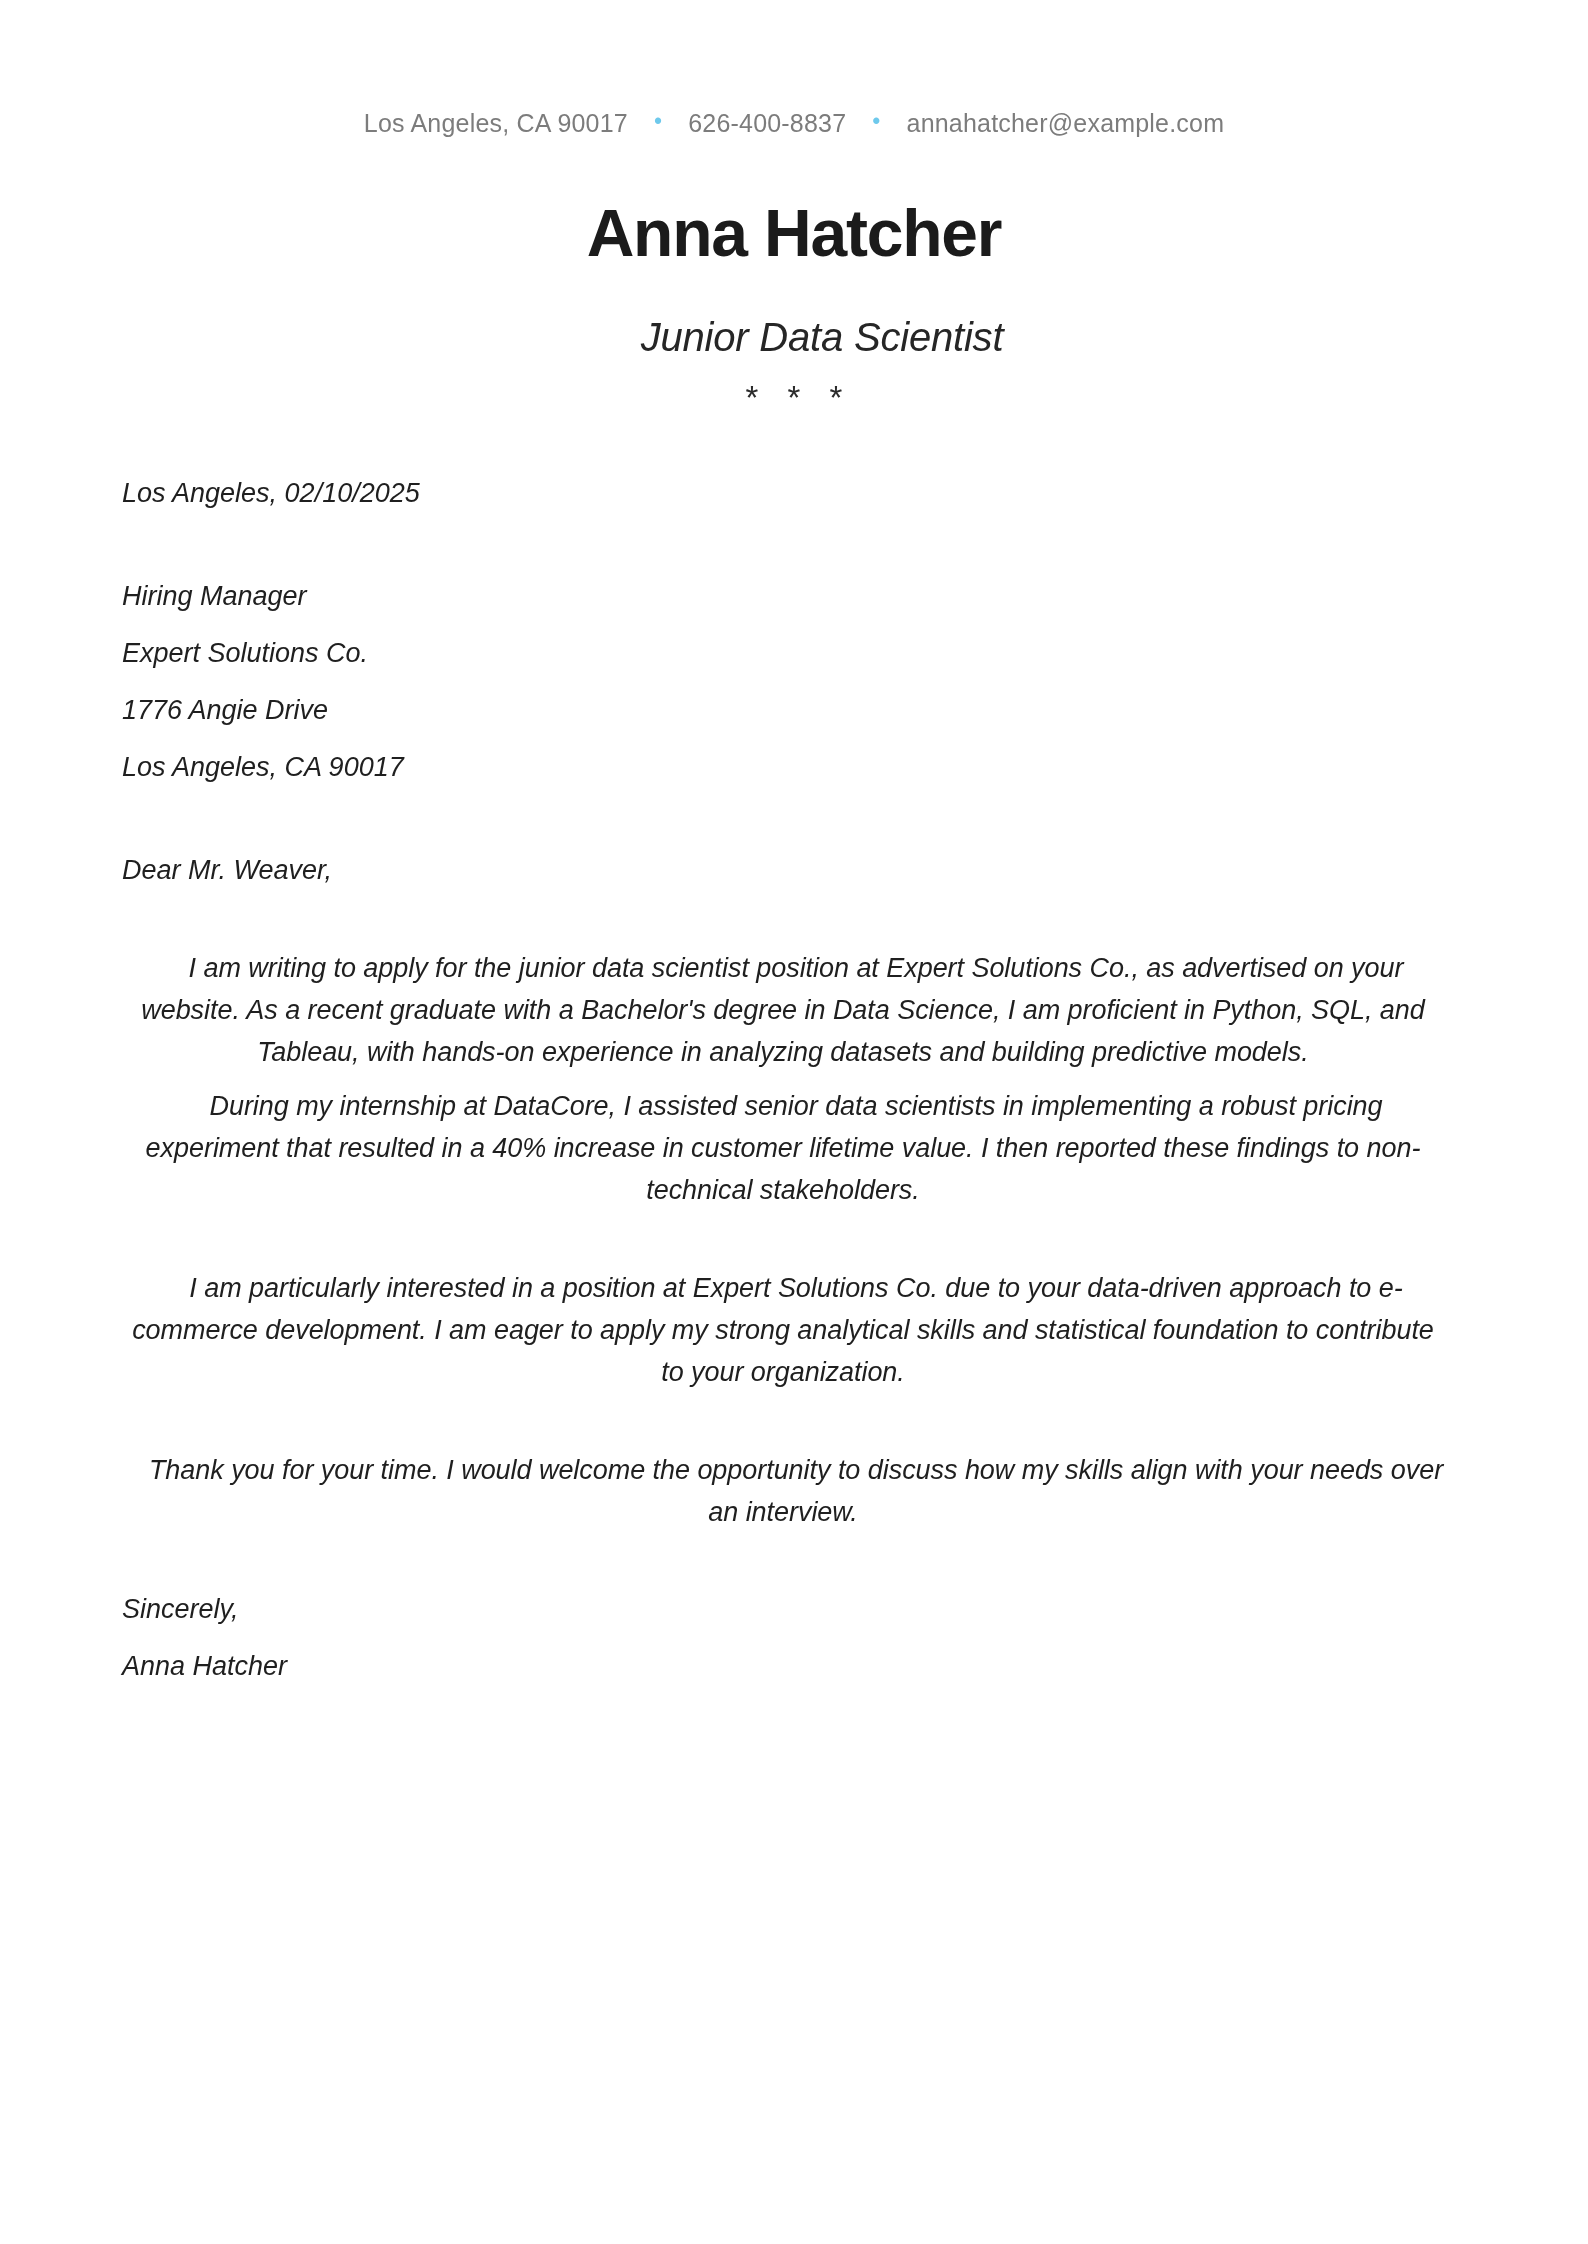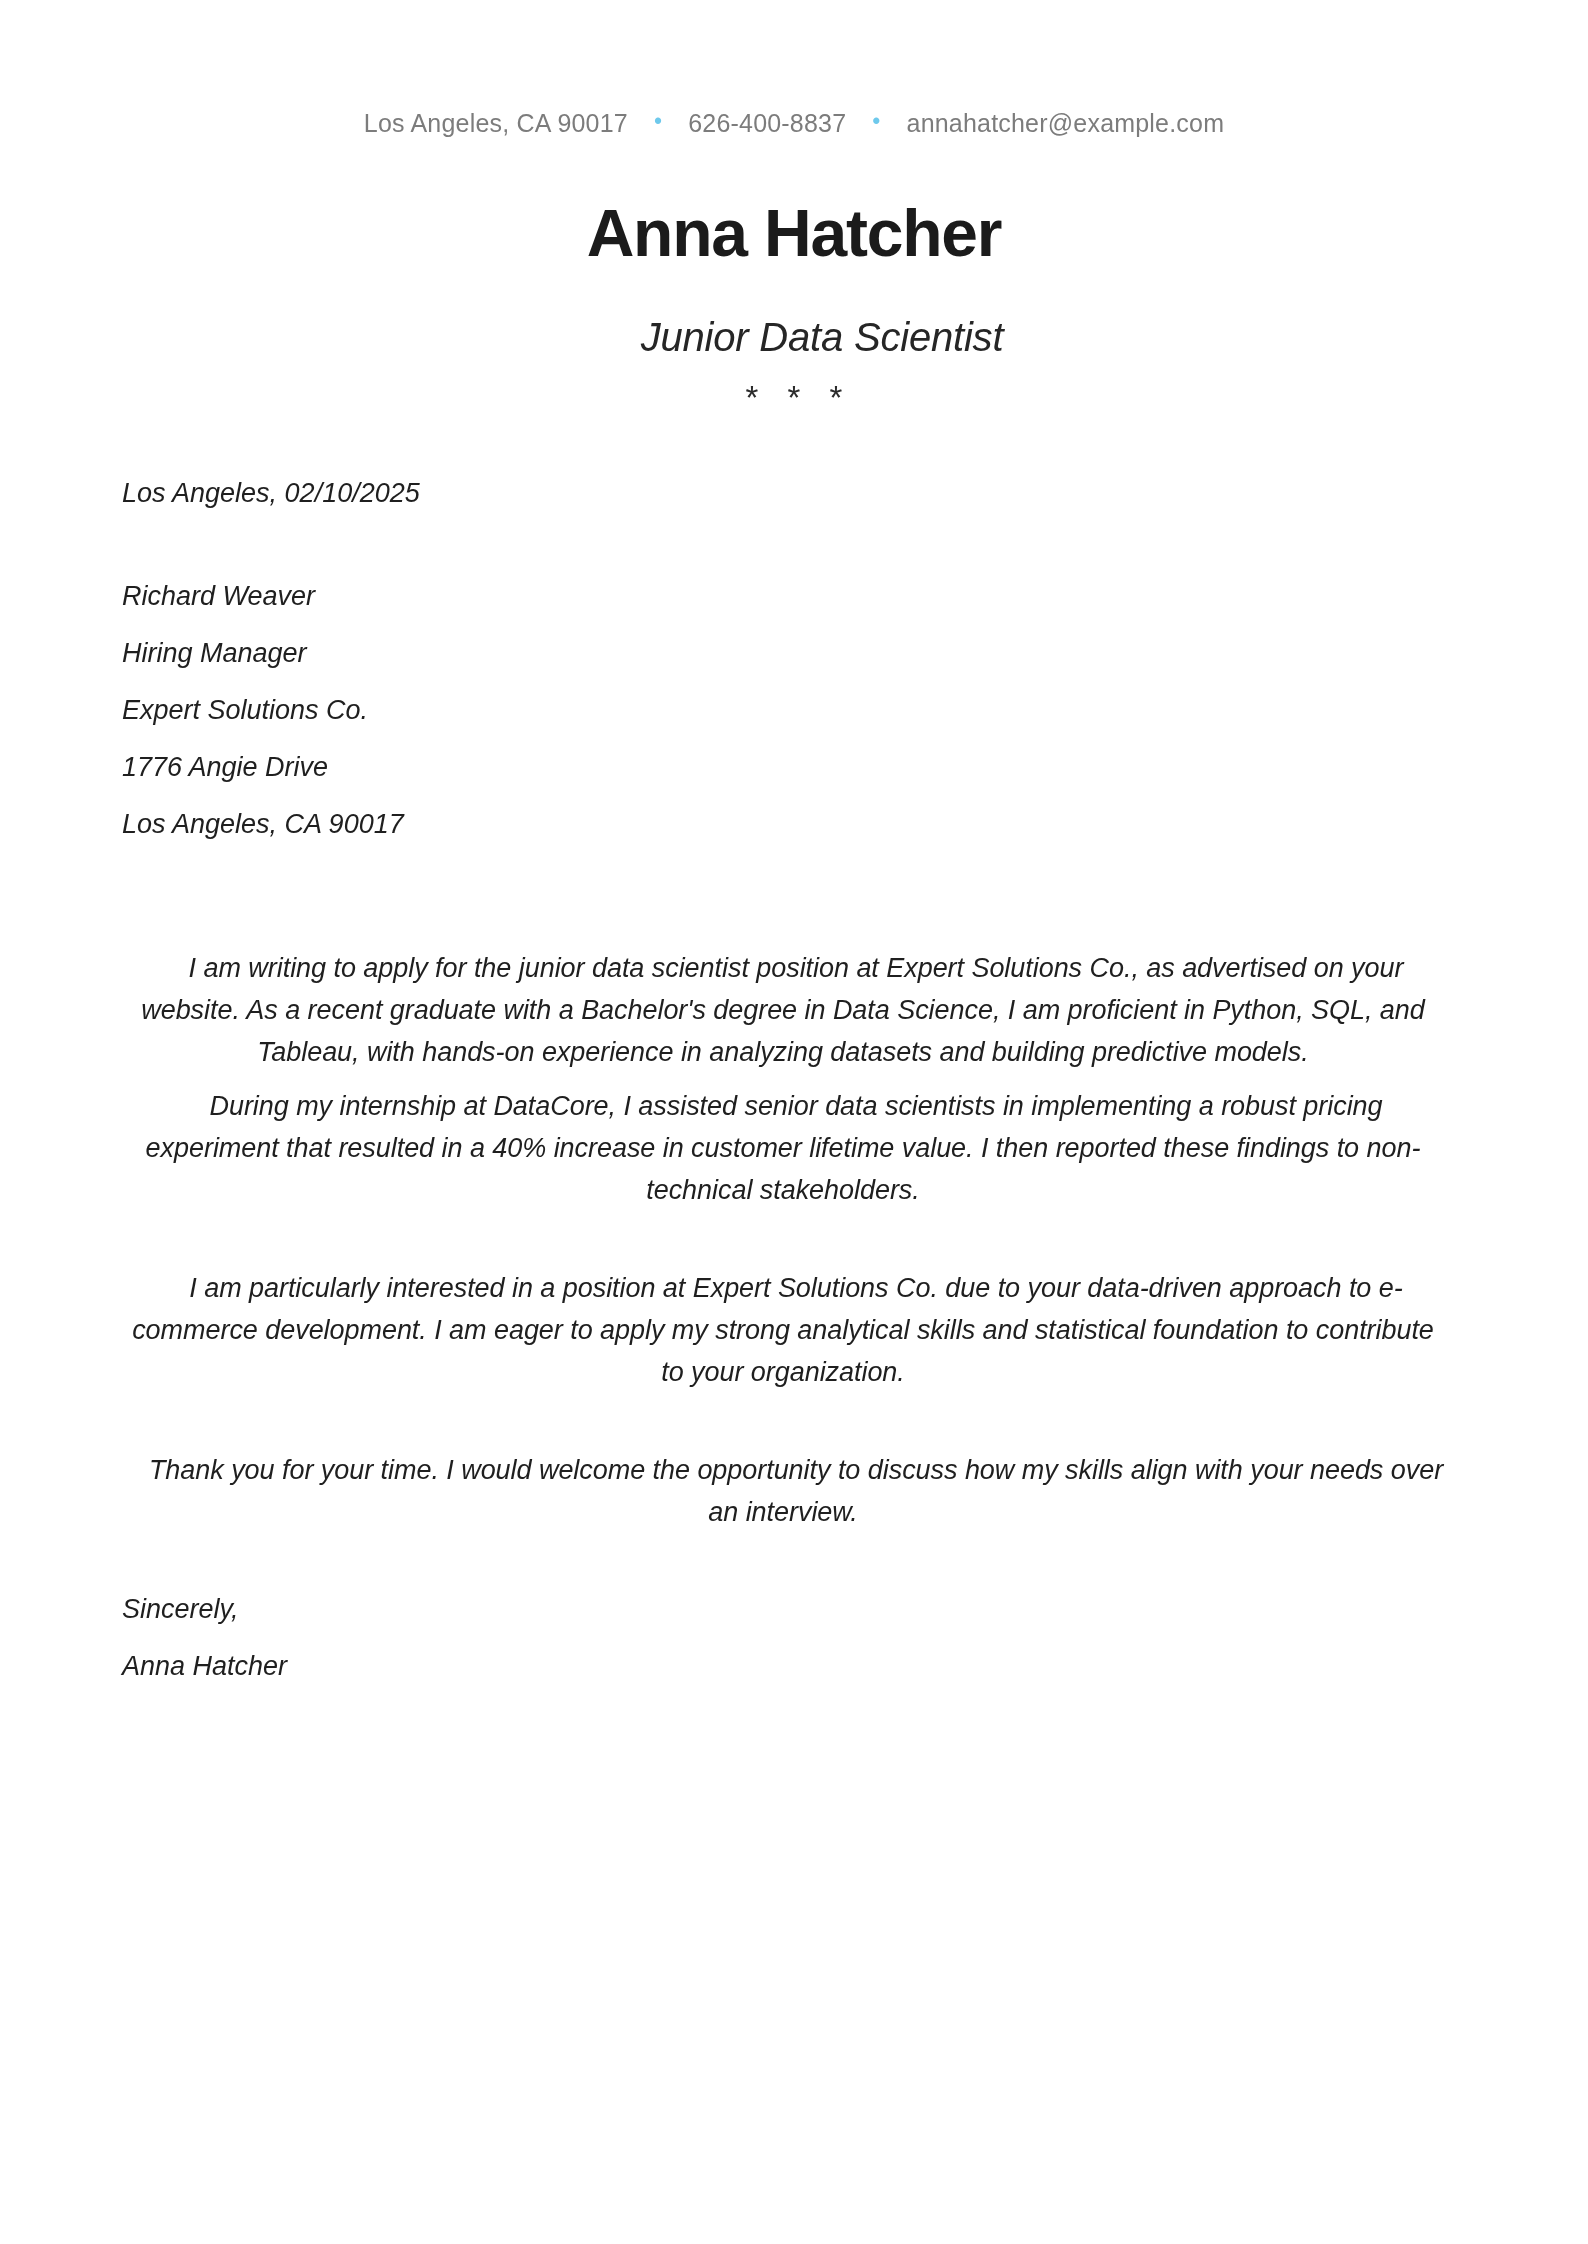--- a/index.html
+++ b/index.html
@@ -141,28 +141,28 @@
   <div class="job-title">Junior Data Scientist</div>
 
   <div class="divider">* * *</div>
 
   <div class="letter">
 
     <div class="line">Los Angeles, 02/10/2025</div>
 
     <div class="block-gap-sm"></div>
 
-    <div class="line">Richard Weaver</div>
     <div class="line">Hiring Manager</div>
     <div class="line">Expert Solutions Co.</div>
     <div class="line">1776 Angie Drive</div>
     <div class="line">Los Angeles, CA 90017</div>
 
     <div class="block-gap-sm"></div>
 
+    <div class="line">Dear Mr. Weaver,</div>
 
     <div class="block-gap-md"></div>
 
     <p class="para">I am writing to apply for the junior data scientist position at Expert Solutions Co., as advertised on your website. As a recent graduate with a Bachelor's degree in Data Science, I am proficient in Python, SQL, and Tableau, with hands-on experience in analyzing datasets and building predictive models.</p>
     <p class="para">During my internship at DataCore, I assisted senior data scientists in implementing a robust pricing experiment that resulted in a 40% increase in customer lifetime value. I then reported these findings to non-technical stakeholders.</p>
 
     <div class="para-gap"></div>
 
     <p class="para">I am particularly interested in a position at Expert Solutions Co. due to your data-driven approach to e-commerce development. I am eager to apply my strong analytical skills and statistical foundation to contribute to your organization.</p>
 

